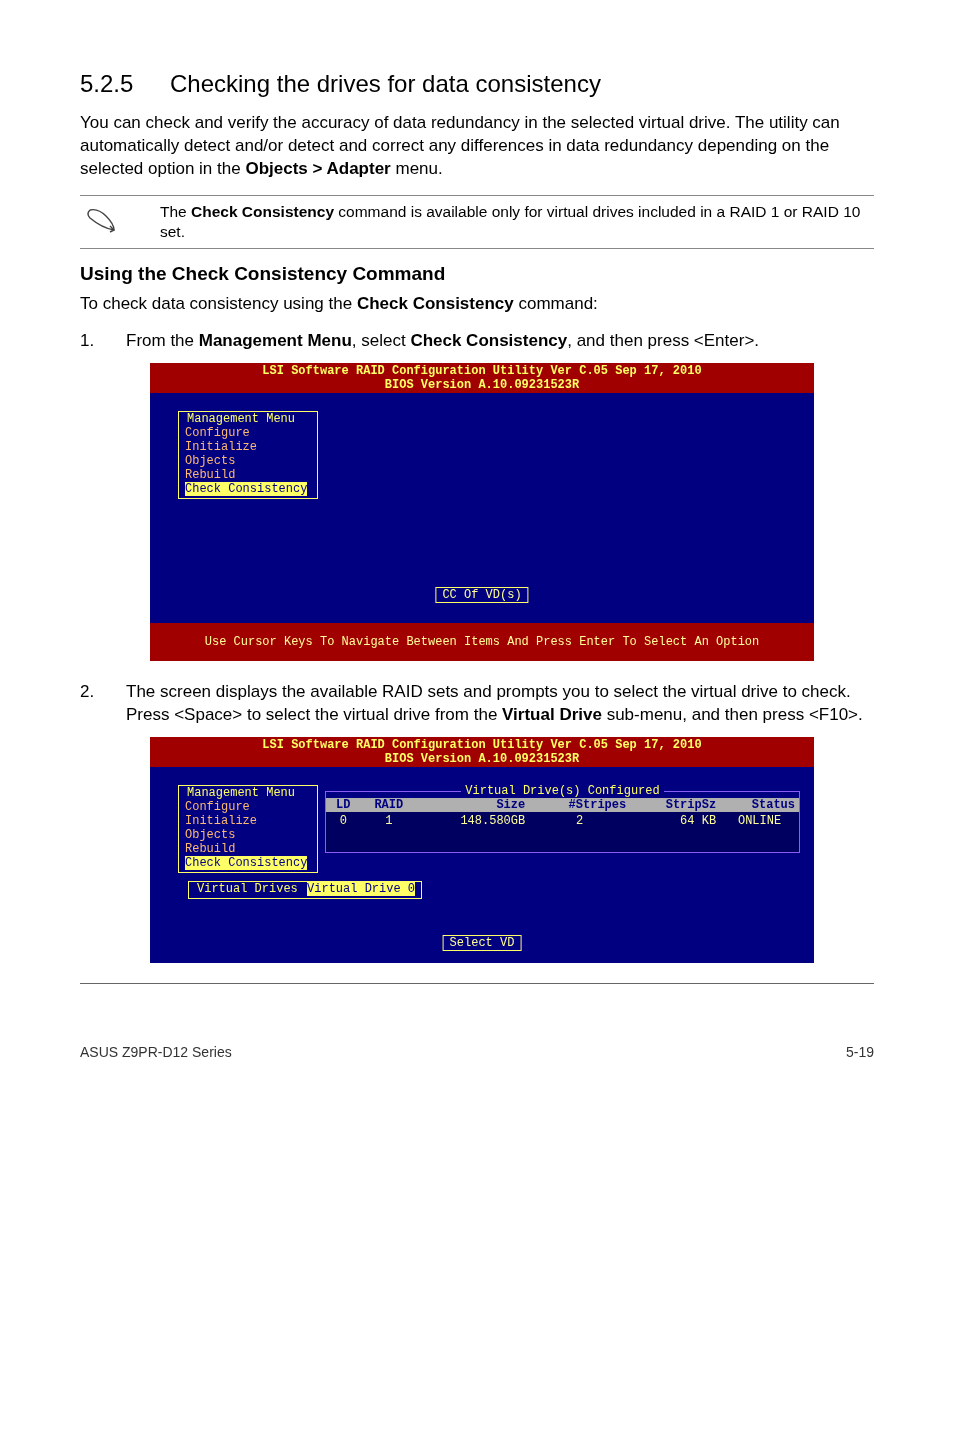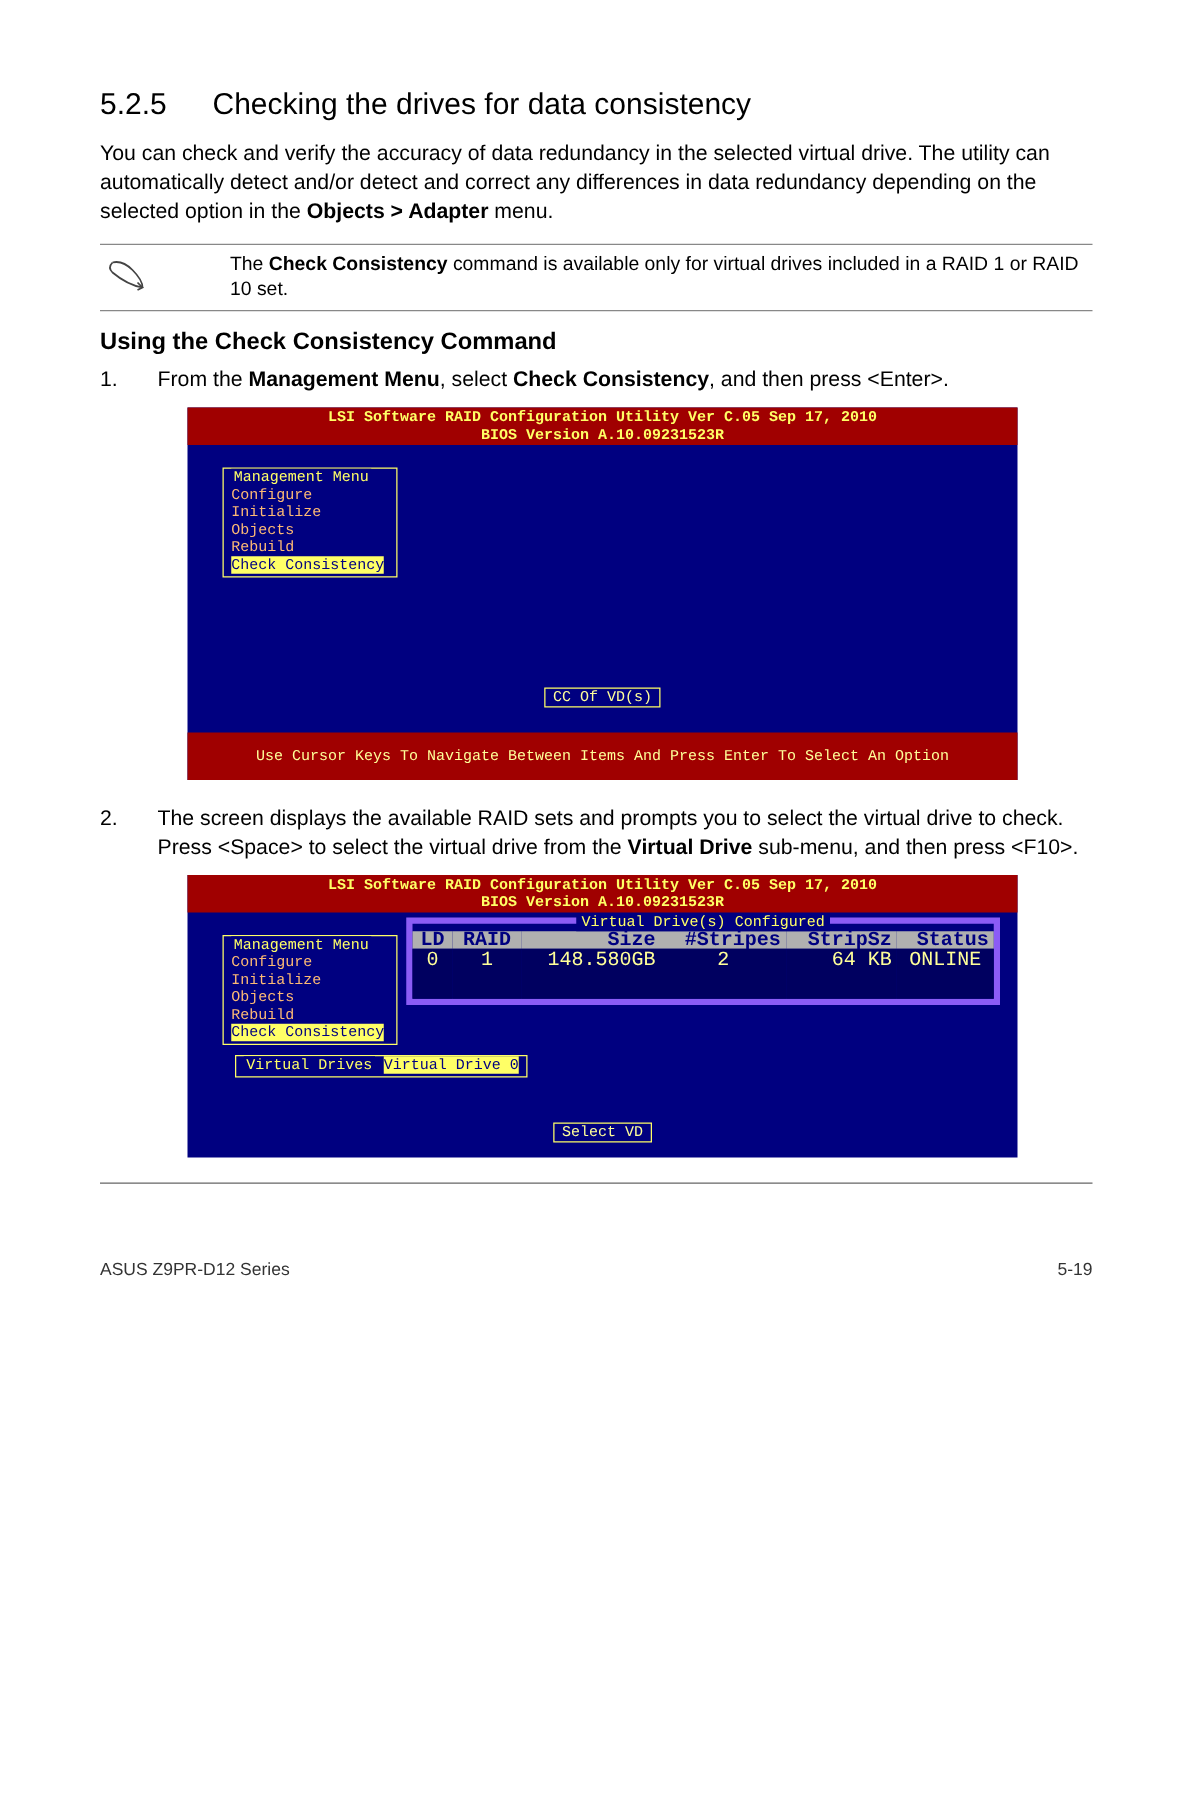--- a/index.html
+++ b/index.html
@@ -24,21 +24,20 @@
       line-height: 1.35;
       margin: 0 0 14px 0;
     }
     .note-row {
       display: flex;
       align-items: flex-start;
       border-top: 1px solid #888;
       border-bottom: 1px solid #888;
       padding: 6px 0 6px 0;
       margin: 6px 0 14px 0;
-      gap: 24px;
     }
     .note-icon {
       width: 48px;
       flex: 0 0 48px;
       text-align: center;
       padding-top: 2px;
     }
     .note-text {
       font-size: 15.5px;
       line-height: 1.3;
@@ -107,40 +106,40 @@
       padding: 0 2px;
     }
     .menu-item { color: #fdba74; }
     .menu-item.sel {
       background: #ffff66;
       color: #000080;
       display: inline-block;
     }
     .vd-table-frame {
       position: absolute;
-      top: 4px;
+      top: 24px;
       left: 175px;
       right: 14px;
-      border: 5px solid #8b5cf6;
+      border: 1px solid #8b5cf6;
     }
     .vd-table-title {
       color: #ffff66;
       text-align: center;
       margin-top: -8px;
     }
     .vd-table-title span {
       background: #000080;
       padding: 0 4px;
     }
     .vd-table {
       width: 100%;
       border-collapse: collapse;
       color: #ffff99;
       font-family: "Courier New", monospace;
-      font-size: 16px;
+      font-size: 12px;
     }
     .vd-table th {
       background: #b0b0b0;
       color: #000080;
       font-weight: bold;
       padding: 0 4px;
       text-align: right;
       height: 14px;
     }
     .vd-table td {
@@ -212,20 +211,23 @@
         <path d="M6 6 Q 14 4 22 12 Q 30 20 30 26" fill="none" stroke="#444" stroke-width="1.4"></path>
       </svg>
     </div>
     <div class="note-text">
       <span>The </span><b>Check Consistency</b><span> command is available only for virtual drives included in a RAID 1 or RAID 10 set.</span>
     </div>
   </div>
 
   <h3 class="subhead">Using the Check Consistency Command</h3>
 
+  <p class="body-text">
+    <span>To check data consistency using the </span><b>Check Consistency</b><span> command:</span>
+  </p>
 
   <ol class="steps">
     <li>
       <span class="num">1.</span>
       <span class="txt">
         <span>From the </span><b>Management Menu</b><span>, select </span><b>Check Consistency</b><span>, and then press &lt;Enter&gt;.</span>
       </span>
     </li>
   </ol>
 

